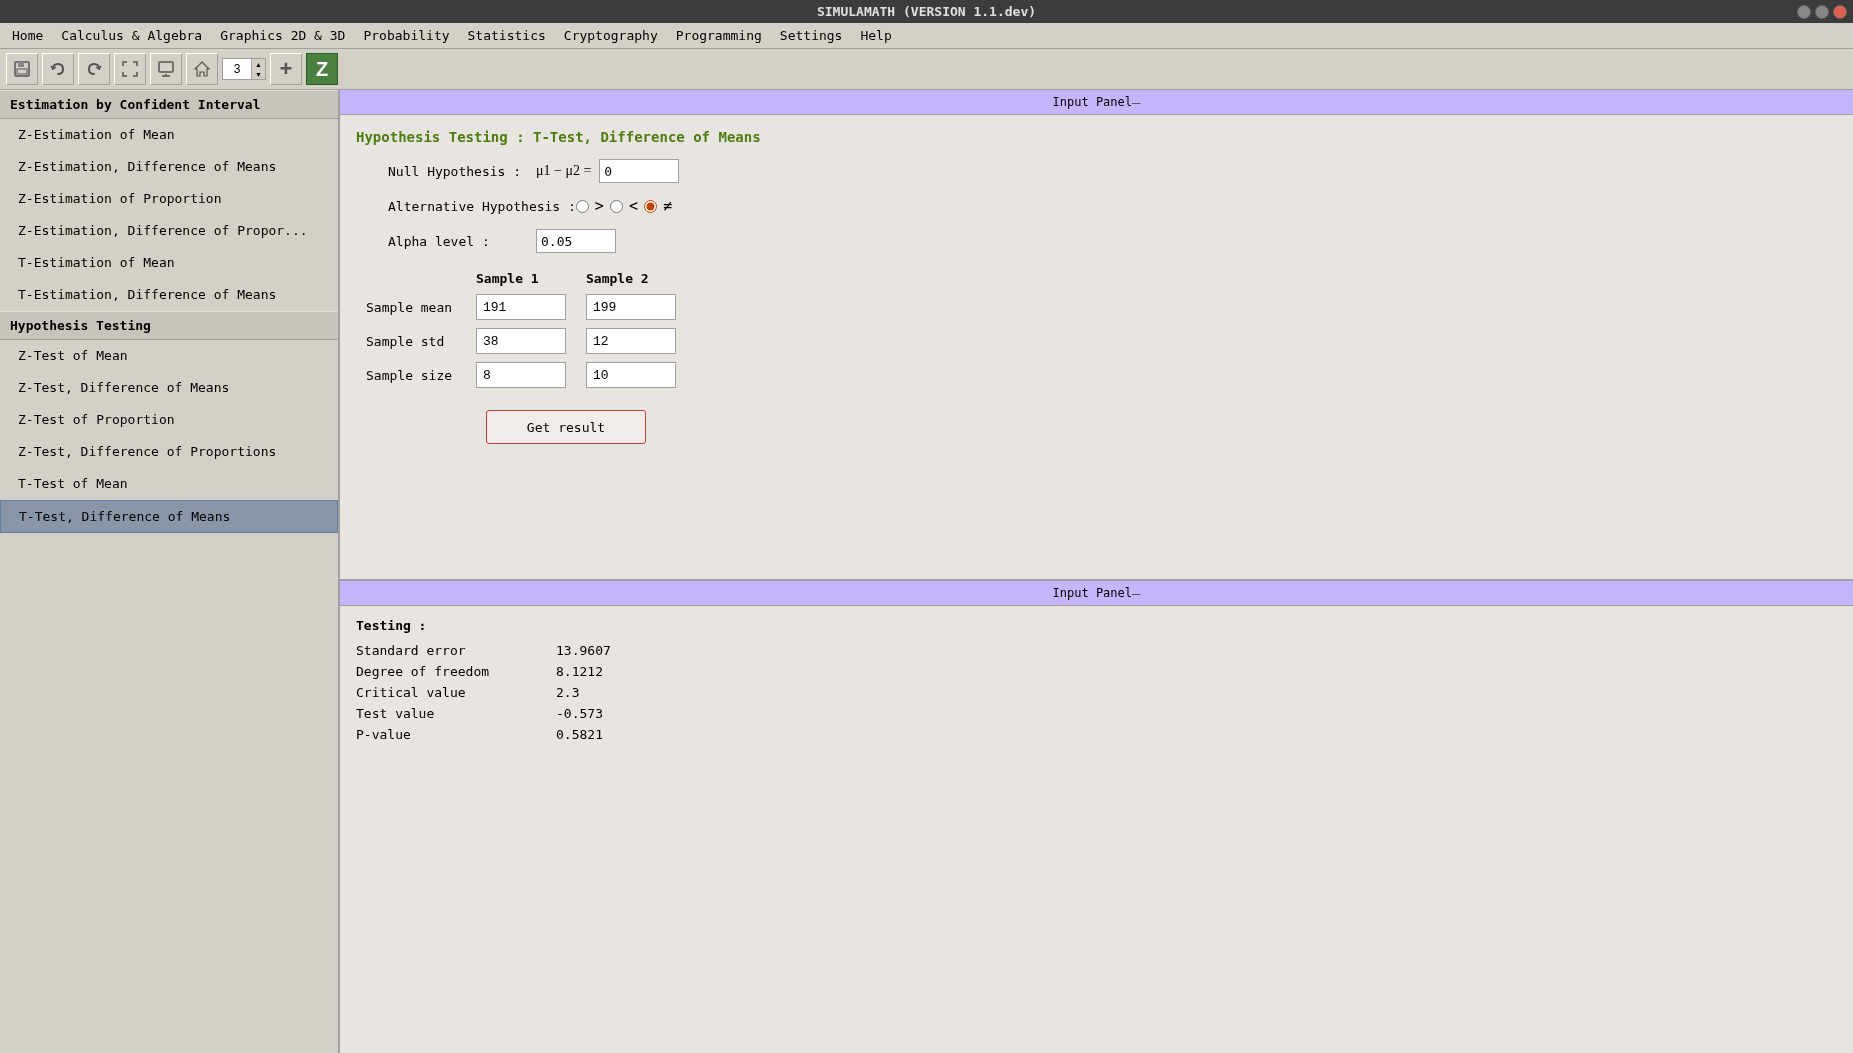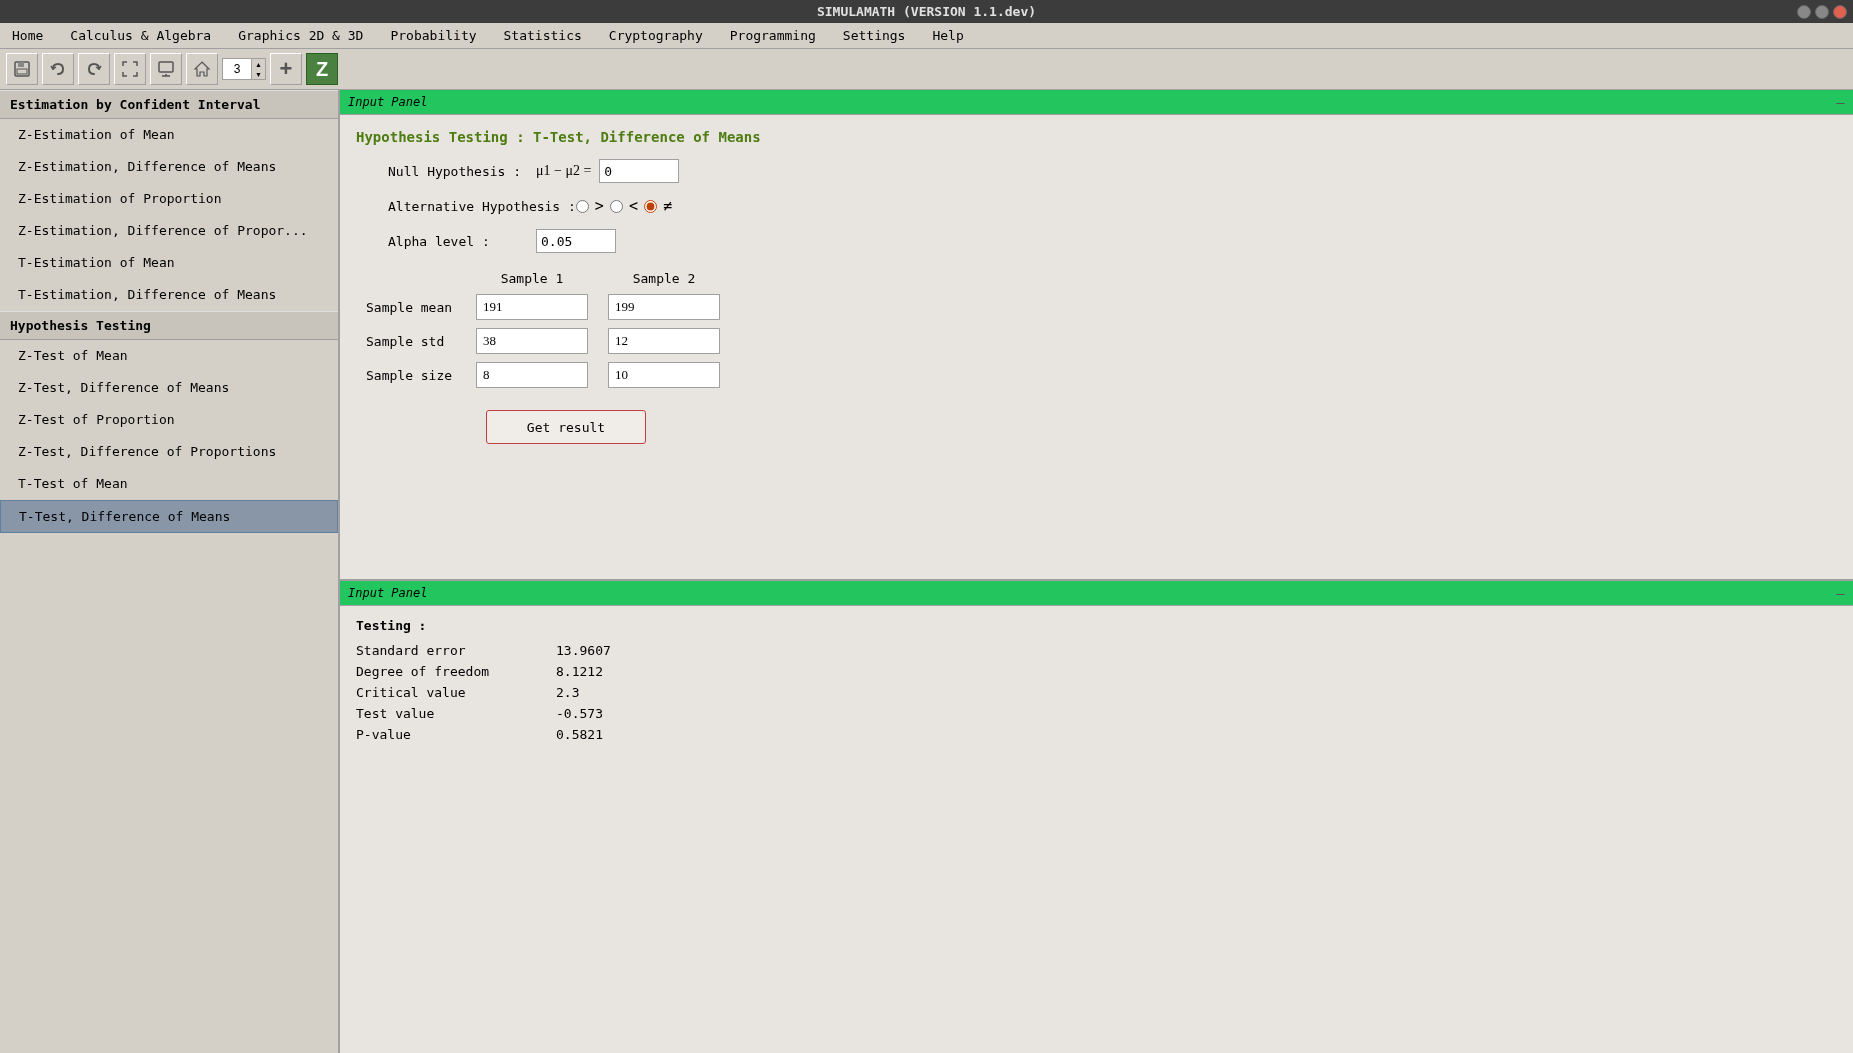--- a/index.html
+++ b/index.html
@@ -39,21 +39,21 @@
       display: inline-block;
     }
 
     
     #menu-bar {
       background: #d4d0c8;
       border-bottom: 1px solid #a0a0a0;
       display: flex;
       align-items: center;
       padding: 2px 4px;
-      gap: 11px;
+      gap: 2px;
     }
     .menu-item {
       padding: 3px 8px;
       cursor: pointer;
       font-size: 13px;
     }
 
     
     #toolbar {
       background: #d4d0c8;
@@ -134,28 +134,27 @@
 
     
     #right-panel {
       flex: 1;
       display: flex;
       flex-direction: column;
       background: #e8e4e0;
     }
 
     .panel-header {
-      background: #22c55e;
+      background: #c4b5fd;
       border-bottom: 1px solid #a0a0a0;
       padding: 4px 8px;
       font-size: 12px;
       display: flex;
       align-items: center;
-      justify-content: space-between;
-      font-style: italic;
+      justify-content: center;
     }
     .panel-header-close {
       cursor: pointer; font-size: 14px; color: #555;
     }
 
     
     #input-panel {
       flex: 1;
       padding: 14px 16px;
       border-bottom: 2px solid #a0a0a0;
@@ -208,35 +207,35 @@
     }
     .sample-table table {
       border-collapse: collapse;
     }
     .sample-table td, .sample-table th {
       padding: 4px 10px;
       font-family: 'DejaVu Sans Mono', monospace;
       font-size: 13px;
     }
     .sample-table th {
-      text-align: center;
-      font-weight: normal;
+      text-align: left;
+      font-weight: bold;
     }
     .sample-table .row-label {
       min-width: 110px;
       padding-right: 10px;
     }
     .sample-input {
-      width: 112px;
+      width: 90px;
       height: 26px;
       border: 1px solid #a0a0a0;
       background: #fff;
       padding: 2px 6px;
       font-size: 13px;
-      font-family: Liberation Serif, serif;
+      font-family: Liberation Mono, monospace;
     }
 
     .get-result-btn {
       margin-top: 18px;
       margin-left: 130px;
       width: 160px;
       height: 34px;
       background: #f0ece8;
       border: 1px solid #c04040;
       border-radius: 3px;

